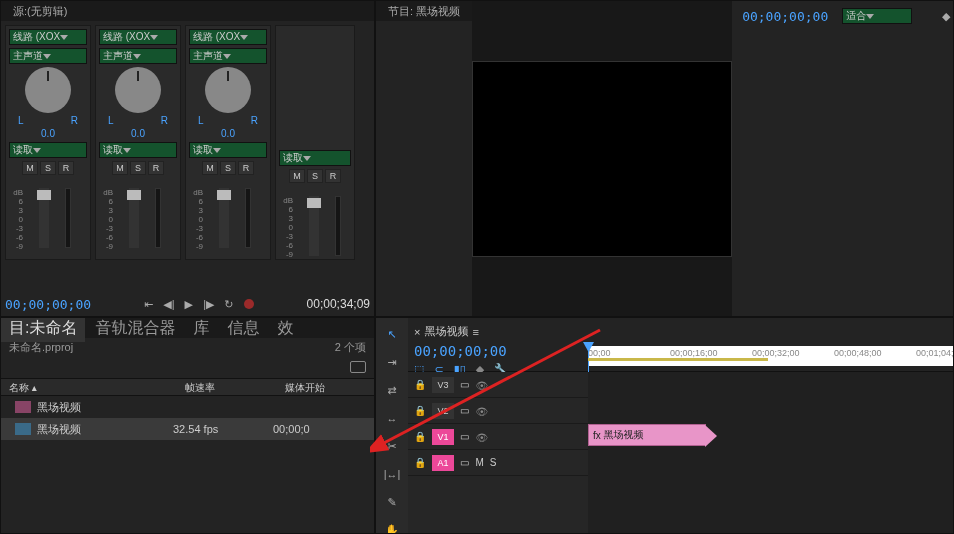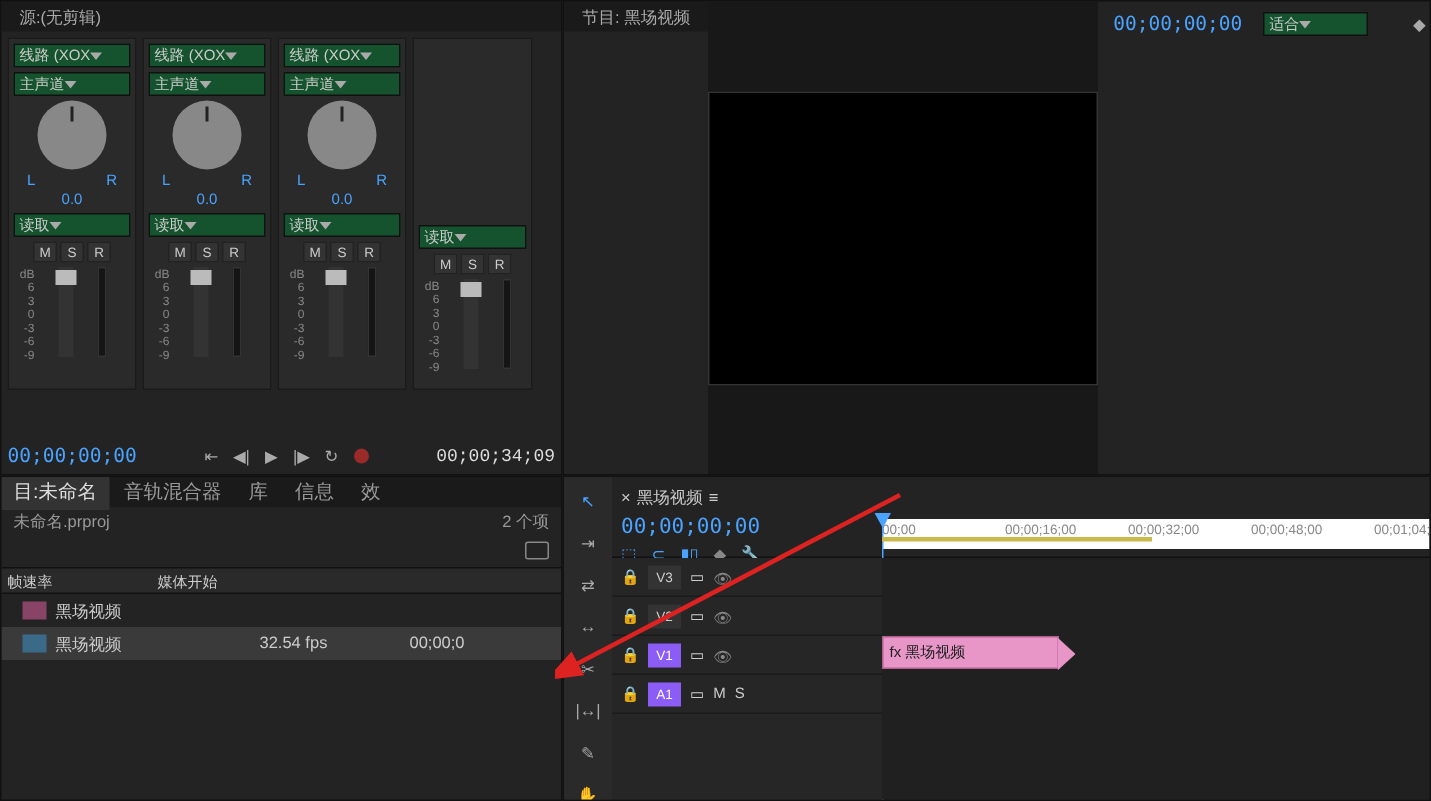--- a/index.html
+++ b/index.html
@@ -13,38 +13,38 @@
 .chan{width:86px;background:#2a2a2a;border:1px solid #1a1a1a;padding:3px;display:flex;flex-direction:column;gap:3px}
 .dd{background:#14532d;border:1px solid #111;height:16px;display:flex;align-items:center;padding:0 3px;font-size:10px}
 .tri{width:0;height:0;border-left:4px solid transparent;border-right:4px solid transparent;border-top:5px solid #aaa}
 .knob-box{display:flex;flex-direction:column;align-items:center;gap:2px}
 .knob{width:46px;height:46px;border-radius:50%;background:#888;position:relative}
 .knob::after{content:"";position:absolute;left:50%;top:4px;width:2px;height:10px;background:#222;transform:translateX(-50%)}
 .lr{display:flex;justify-content:space-between;width:60px;font-size:10px;color:#4aa3ff}
 .val{color:#4aa3ff;font-size:10px}
 .msr{display:flex;gap:2px;justify-content:center}
 .msr span{width:16px;height:14px;background:#333;display:flex;align-items:center;justify-content:center;font-size:9px;border:1px solid #222}
-.meter{display:flex;gap:16px;align-items:flex-start;height:70px}
+.meter{display:flex;gap:16px;align-items:flex-end;height:70px}
 .db{display:flex;flex-direction:column;justify-content:space-between;font-size:8px;color:#888;height:60px;text-align:right;width:14px}
 .fader{width:10px;height:60px;background:#333;position:relative}
 .fhandle{position:absolute;top:2px;left:-2px;width:14px;height:10px;background:#bbb}
 .vm{width:6px;height:60px;background:#151515;border:1px solid #333}
 .transport{position:absolute;bottom:4px;left:4px;right:4px;display:flex;align-items:center;gap:6px;font-size:11px}
 .tc-blue{color:#4aa3ff;font-family:monospace;font-size:13px}
-.tc-white{color:#ddd;font-family:Liberation Mono, monospace;font-size:12px}
+.tc-white{color:#ddd;font-family:Liberation Sans, sans-serif;font-size:12px}
 .tbtns{display:flex;gap:4px}
 .ibtn{width:16px;height:16px;display:flex;align-items:center;justify-content:center;color:#aaa;cursor:pointer}
 .rec{width:10px;height:10px;border-radius:50%;background:#9b2a2a}
 .program{display:flex;}
 .viewer{flex:1;background:#181818;display:flex;align-items:center;justify-content:center}
 .vblack{width:260px;height:196px;background:#000;border:1px solid #333}
 .vctrl{height:30px;display:flex;align-items:center;gap:14px;padding:0 10px}
 .ruler{height:20px;background:#1c1c1c;border-top:1px solid #111}
 .vbtns{height:30px;display:flex;align-items:center;justify-content:flex-end;gap:14px;padding:0 16px}
-.proj-tabs{height:20px;display:flex;align-items:center;gap:2px;background:#1a1a1a;font-size:13px}
+.proj-tabs{height:20px;display:flex;align-items:center;gap:2px;background:#1a1a1a;font-size:16px}
 .proj-tabs span{padding:3px 8px;color:#999}
 .proj-tabs span.active{background:#333;color:#ddd}
 .proj-sub{height:18px;padding:2px 8px;color:#999;display:flex;justify-content:space-between}
 .proj-tool{height:22px;display:flex;align-items:center;padding:0 8px;gap:8px}
 .bin-icon{width:16px;height:12px;border:1px solid #888;border-radius:2px}
 .proj-head{height:18px;background:#2a2a2a;display:flex;font-size:10px;border-top:1px solid #111;border-bottom:1px solid #111}
 .ph-name{width:180px;padding:2px 8px}
 .ph-fr{width:100px;padding:2px 4px}
 .ph-st{flex:1;padding:2px 4px}
 .prow{height:22px;display:flex;align-items:center;font-size:11px}
@@ -68,21 +68,21 @@
 .tl-ruler{position:absolute;top:28px;left:0;right:0;height:20px;background:#ffffff;font-size:9px;color:#888}
 .tl-tick{position:absolute;top:2px}
 .playhead{position:absolute;left:0;top:24px;width:1px;height:200px;background:#4aa3ff}
 .playhead::before{content:"";position:absolute;top:0;left:-5px;width:11px;height:10px;background:#4aa3ff;clip-path:polygon(0 0,100% 0,50% 100%)}
 .wab{position:absolute;top:40px;left:0;width:180px;height:3px;background:#c9b84a}
 .tl-tracks{flex:1;display:flex}
 .tl-trk-l{width:180px;background:#262626}
 .trow{height:26px;display:flex;align-items:center;gap:6px;padding:0 6px;border-bottom:1px solid #1a1a1a;font-size:10px}
 .lock{width:12px;height:12px;color:#888}
 .tlbl{width:22px;height:16px;background:#333;display:flex;align-items:center;justify-content:center;font-size:9px}
-.tlbl.on{background:#8b5cf6;color:#fff}
+.tlbl.on{background:#ec4899;color:#fff}
 .eye{width:14px;height:10px;color:#888}
 .tl-trk-r{flex:1;background:#202020;position:relative}
 .clip{position:absolute;height:22px;background:#e895c8;border:1px solid #b06090;display:flex;align-items:center;padding:0 4px;font-size:10px;color:#222}
 .clip-end{position:absolute;right:-12px;top:0;width:12px;height:22px;background:#e895c8;clip-path:polygon(0 0,100% 50%,0 100%)}
 .arrow-svg{position:absolute;pointer-events:none;z-index:999}
 </style>
 </head>
 <body>
 
 <div class="root">
@@ -302,20 +302,21 @@
       </div>
   <div class="proj-sub">
     <span>未命名.prproj</span>
     <span>2 个项</span>
   </div>
   <div class="proj-tool">
     <div style="flex:1"></div>
     <div class="bin-icon"></div>
   </div>
   <div class="proj-head">
+    <div class="ph-name"><span>名称</span> <span>▴</span></div>
     <div class="ph-fr">帧速率</div>
     <div class="ph-st">媒体开始</div>
   </div>
   <div id="proj-rows">
         <div class="prow">
           <div class="pico ico-seq"></div>
   <div style="width:136px">黑场视频</div>
           <div style="width:100px"></div>
           <div></div>
         </div>

